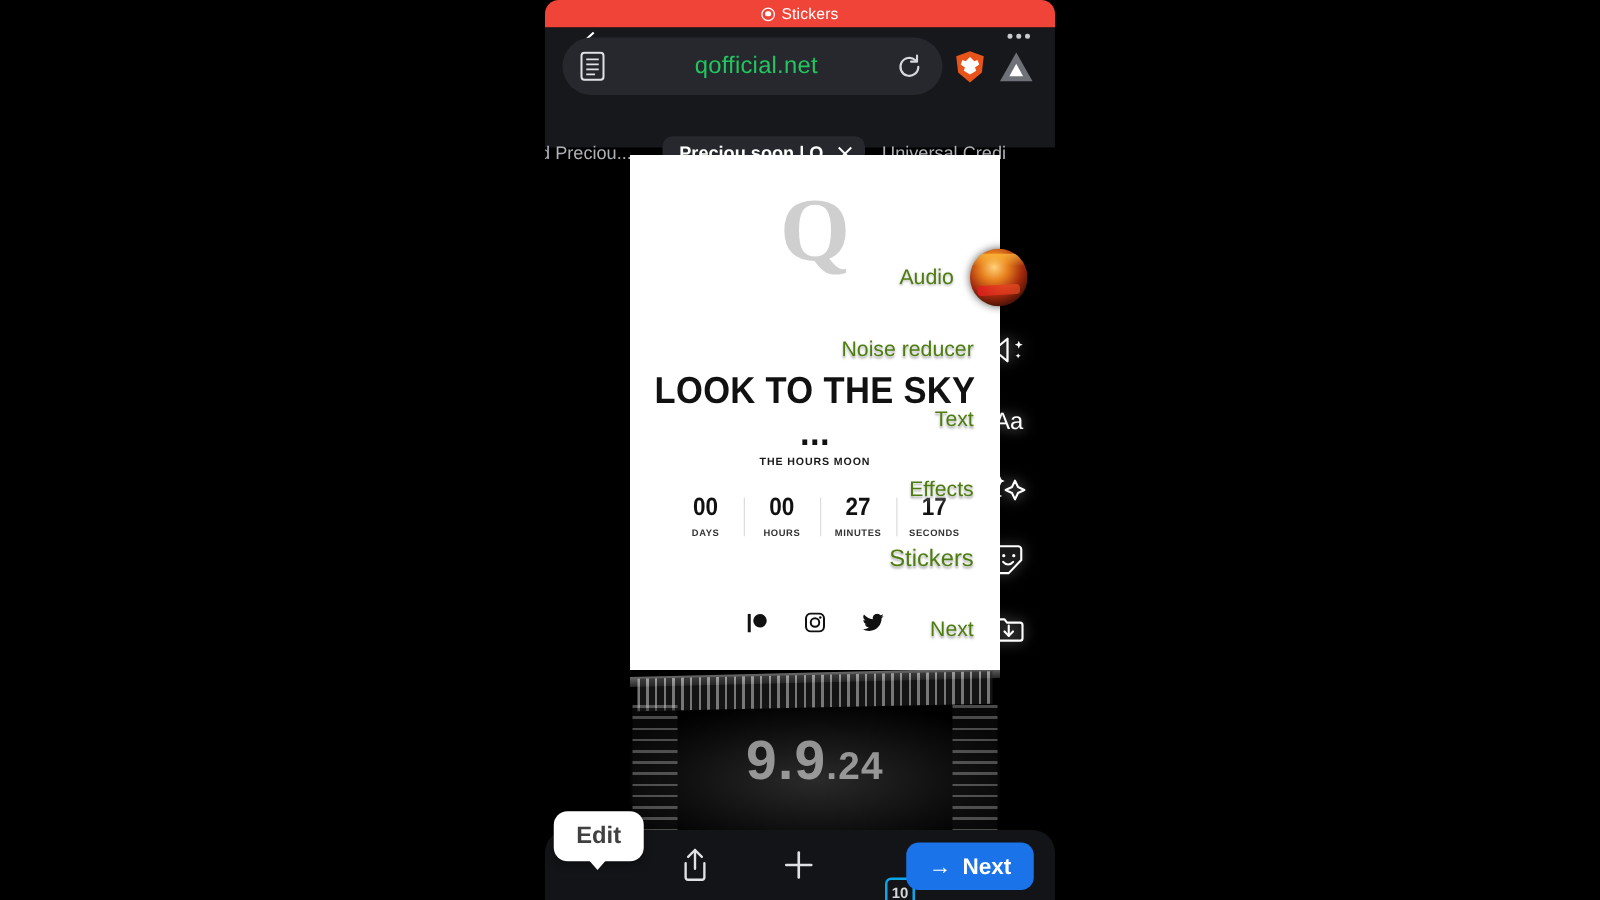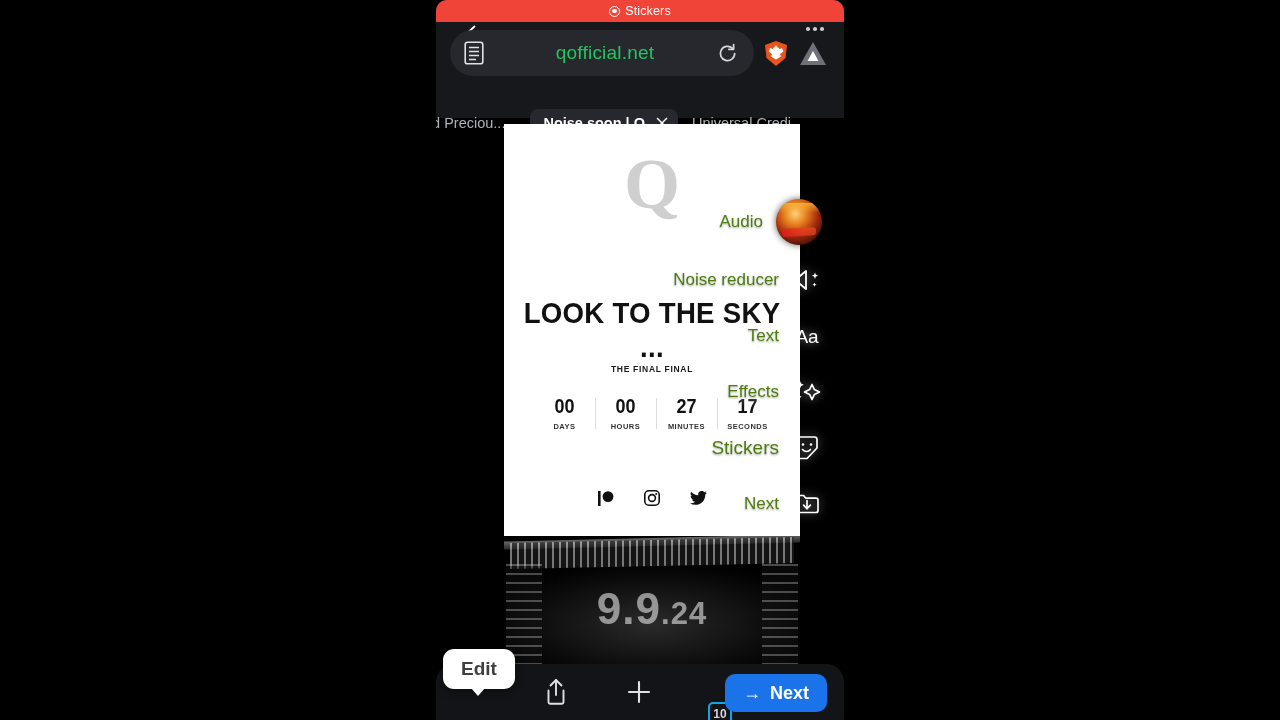--- a/index.html
+++ b/index.html
@@ -311,36 +311,36 @@
         <span></span>
           <span></span>
           <span></span>
       </div>
 
       <div class="tabstrip">
         <div class="tab inactive-left">
           <span>nd Preciou...</span>
         </div>
         <div class="tab active">
-          <span>Noise soon | Q</span>
+          <span>Preciou soon | Q</span>
           <svg class="tab-close" viewBox="0 0 14 14">
             <line x1="2" y1="2" x2="12" y2="12" stroke="#fff" stroke-width="1.5"></line>
             <line x1="12" y1="2" x2="2" y2="12" stroke="#fff" stroke-width="1.5"></line>
           </svg>
         </div>
         <div class="tab inactive-right">
           <span>Universal Credi</span>
         </div>
       </div>
     </div>
 
     <div class="page">
       <div class="q-logo">Q</div>
       <div class="headline">LOOK TO THE SKY ...</div>
-      <div class="subhead">THE FINAL FINAL</div>
+      <div class="subhead">THE HOURS MOON</div>
 
       <div class="countdown">
         <div class="cd-unit">
           <div class="cd-val">00</div>
           <div class="cd-lab">DAYS</div>
         </div>
         <div class="cd-unit">
           <div class="cd-val">00</div>
           <div class="cd-lab">HOURS</div>
         </div>

